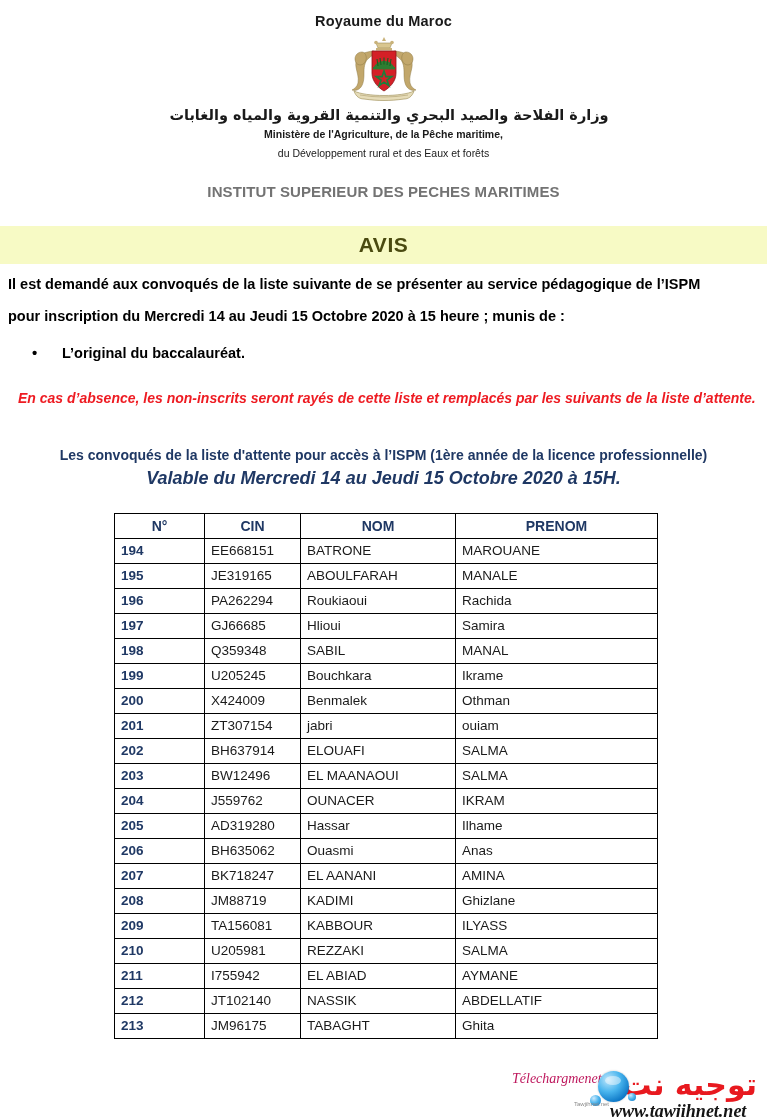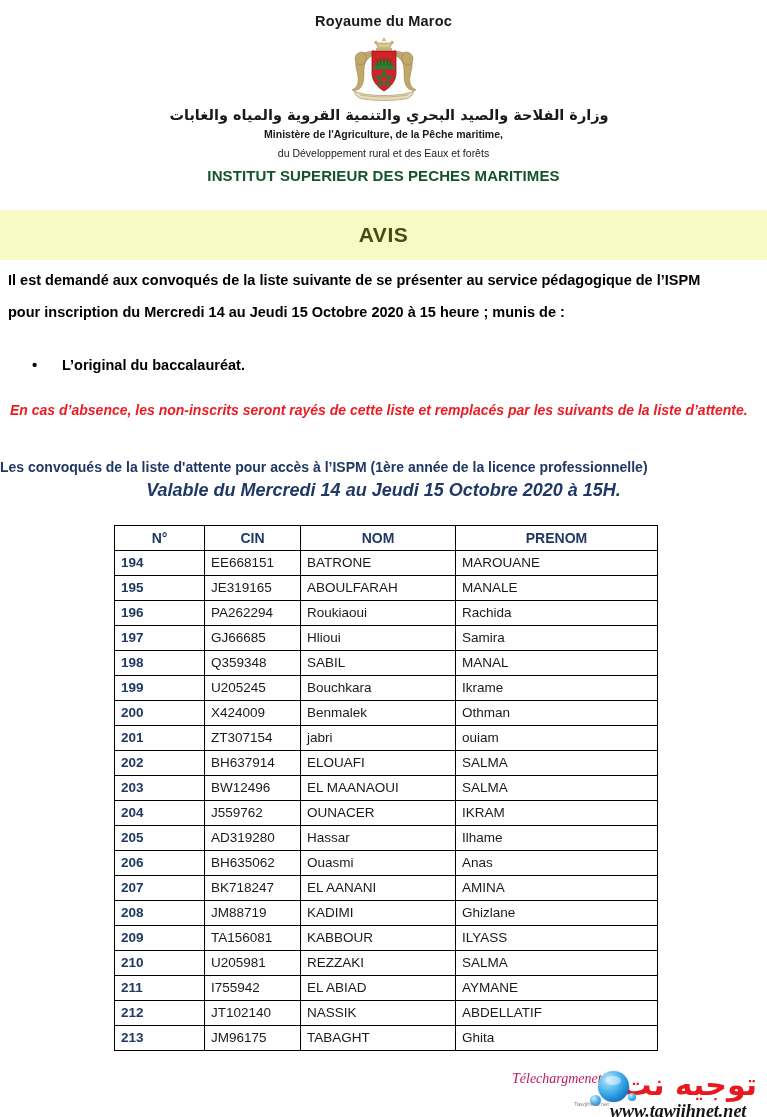--- a/index.html
+++ b/index.html
@@ -65,51 +65,51 @@
   .ministry-fr2 {
     font-size: 10.5px;
     font-weight: normal;
     color: #1a1a1a;
     margin-top: 7px;
     line-height: 1.15;
   }
   .institut {
     font-size: 15px;
     font-weight: bold;
-    color: #14532d;
-    margin-top: 8px;
+    color: #737373;
+    margin-top: 24px;
     letter-spacing: 0.1px;
   }
 
   
   .avis-band {
     margin-top: 26px;
     background: #f7fac5;
-    height: 50px;
+    height: 38px;
     display: flex;
     align-items: center;
     justify-content: center;
   }
   .avis-title {
     font-size: 21px;
     font-weight: bold;
     color: #4a4a10;
     letter-spacing: 0.5px;
   }
 
   
   .para {
     font-size: 14.5px;
     font-weight: bold;
     color: #000000;
     margin: 9px 8px 0 8px;
     line-height: 1.55;
   }
   .bullet-list {
-    margin: 34px 0 0 0;
+    margin: 18px 0 0 0;
     padding-left: 32px;
     list-style: none;
   }
   .bullet-item {
     font-size: 14.5px;
     font-weight: bold;
     color: #000;
     position: relative;
     padding-left: 30px;
   }
@@ -118,26 +118,27 @@
     position: absolute;
     left: 0;
     top: -1px;
     font-size: 15px;
   }
   .red-note {
     font-size: 14px;
     font-weight: bold;
     font-style: italic;
     color: #ee1b22;
-    margin: 28px 6px 0 10px;
+    margin: 28px 6px 0 18px;
     line-height: 1.4;
   }
 
   
   .blue-heading {
+    text-align: center;
     font-size: 14px;
     font-weight: bold;
     color: #1f3864;
     margin-top: 37px;
     line-height: 1.3;
   }
   .blue-sub {
     text-align: center;
     font-size: 18px;
     font-weight: bold;

